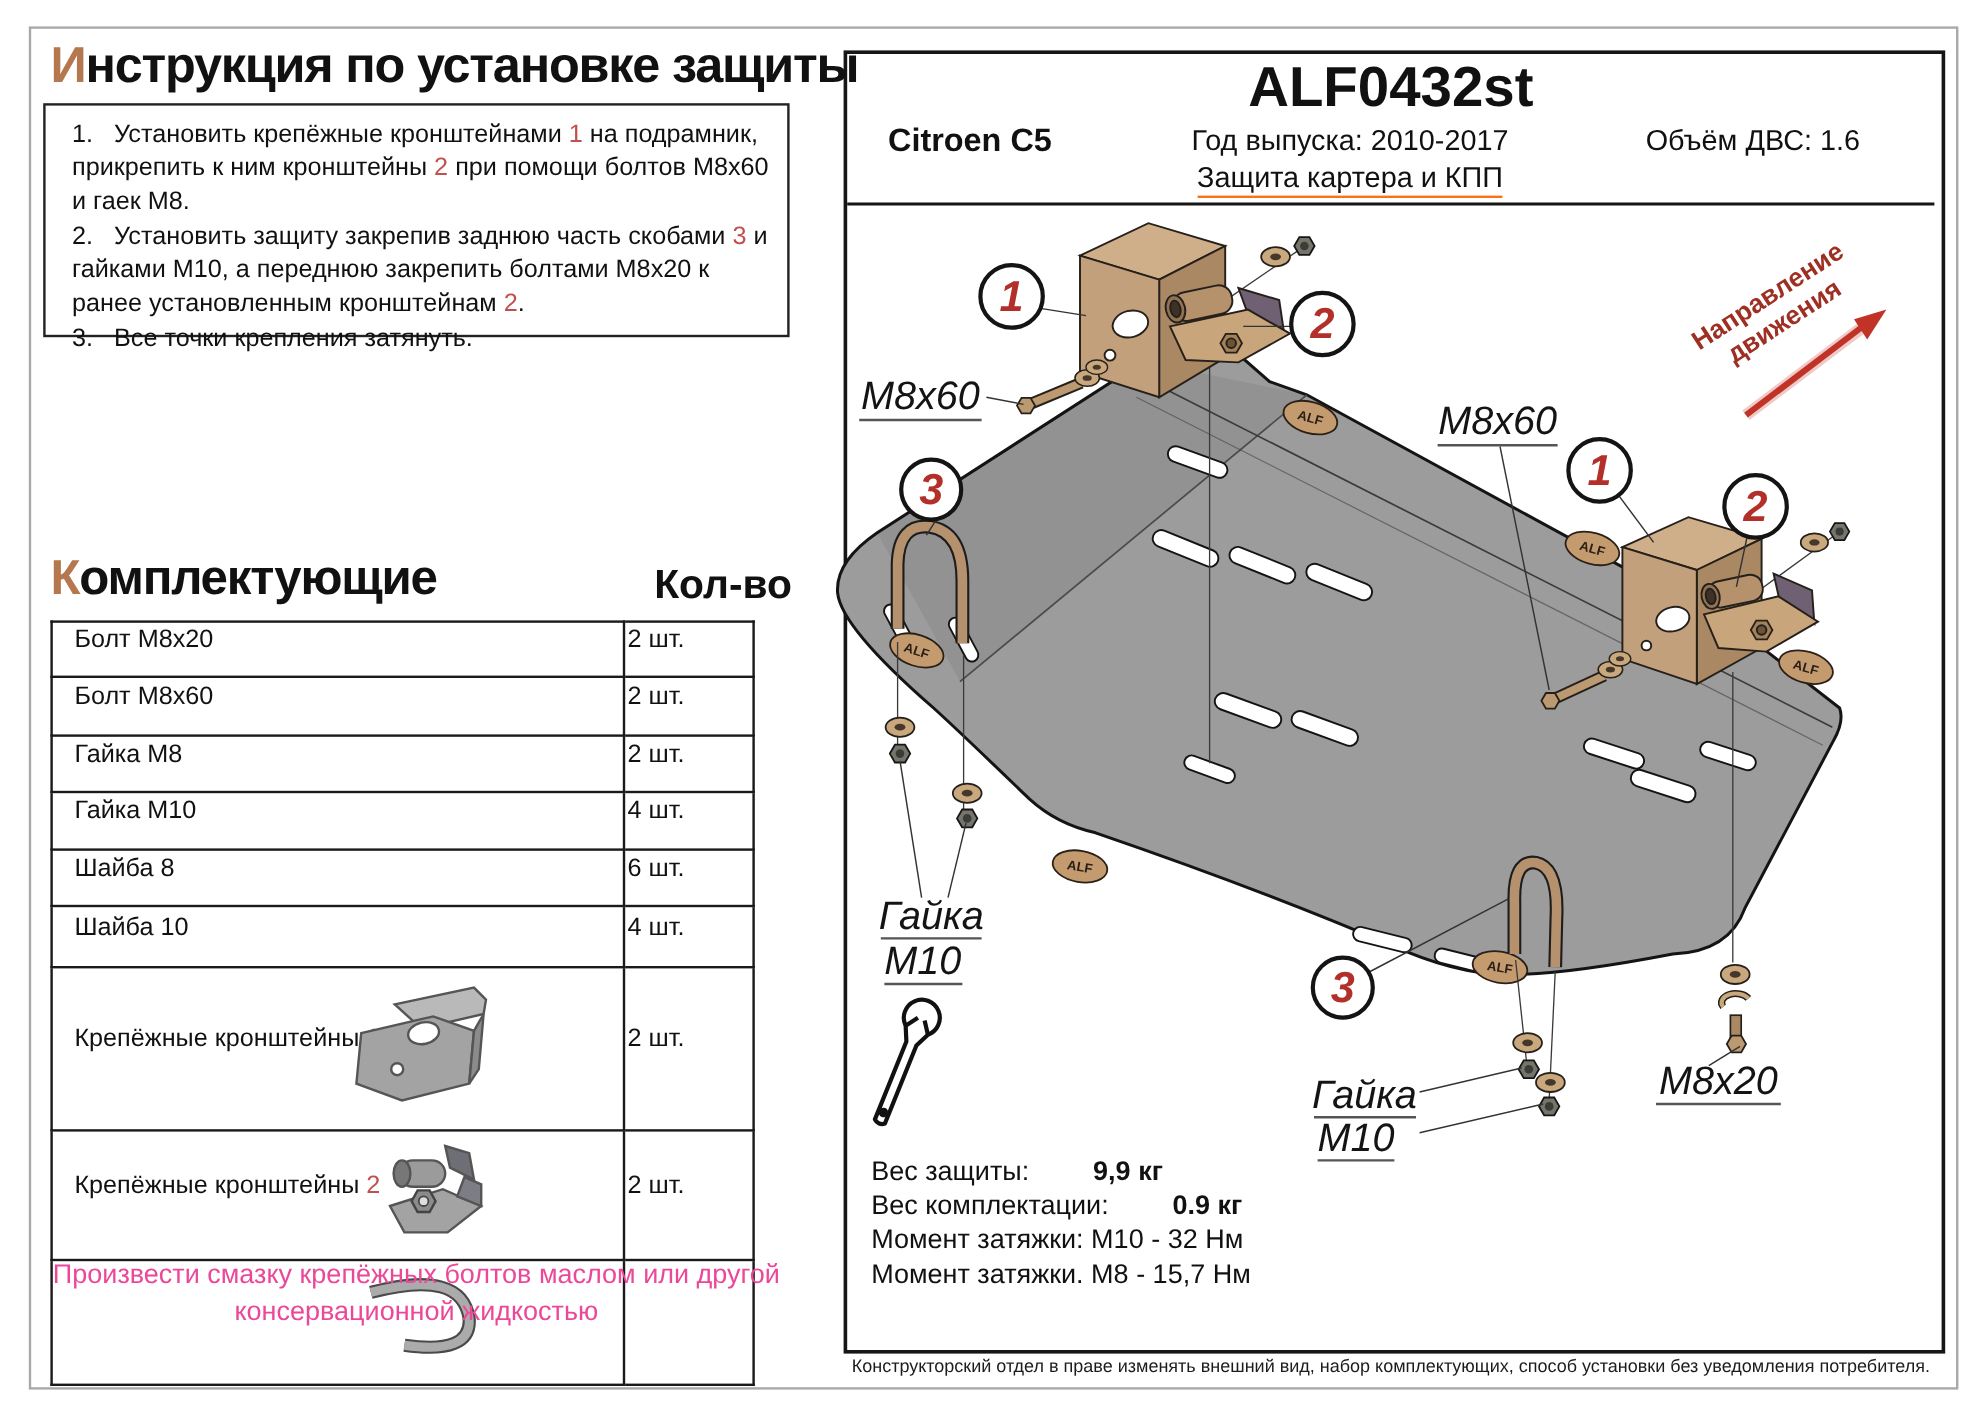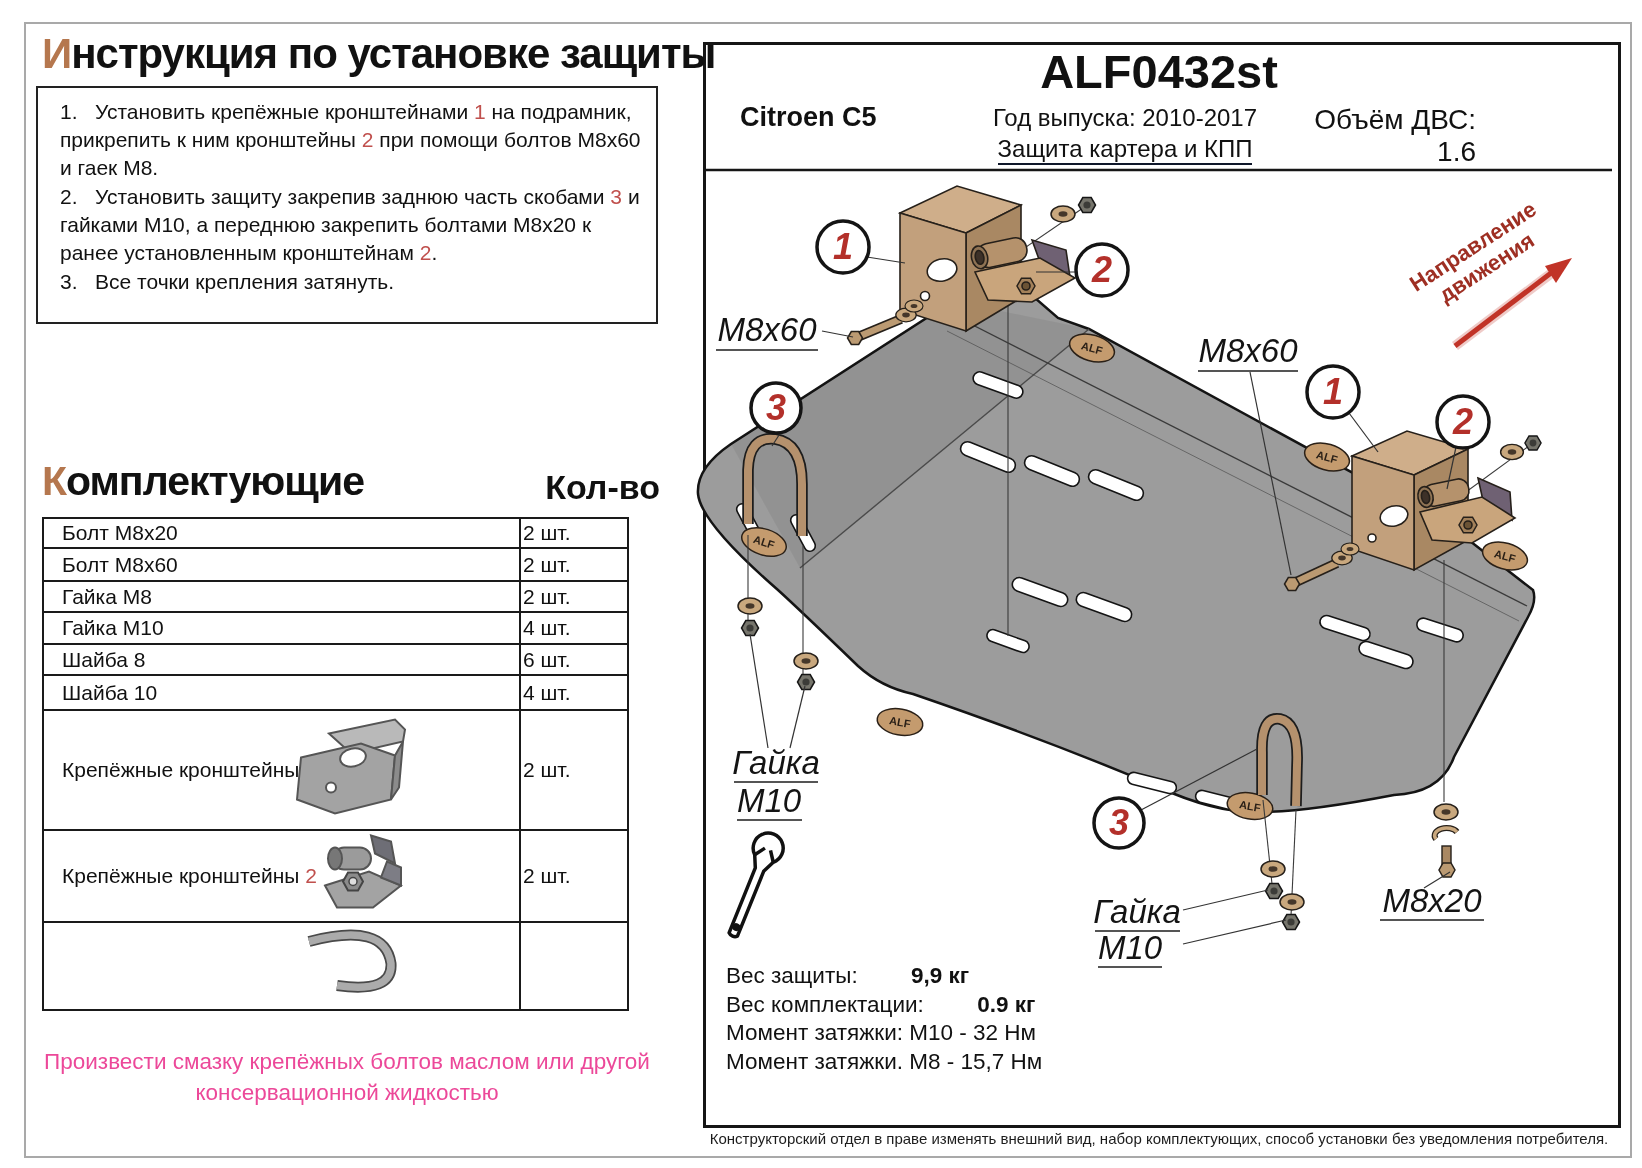--- a/index.html
+++ b/index.html
@@ -5,39 +5,39 @@
   html,body{margin:0;padding:0;background:#fff;}
   body{position:relative;width:1642px;height:1168px;overflow:hidden;
        font-family:"Liberation Sans",sans-serif;color:#111;}
   .abs{position:absolute;}
   
   .outer-frame{left:24px;top:22px;width:1604px;height:1132px;border:2px solid #a9a9a9;}
   .panel-frame{left:703px;top:42px;width:912px;height:1080px;border:3px solid #161616;background:#fff;}
   
   .doc-title{left:42px;top:30px;width:630px;font-size:42px;font-weight:bold;letter-spacing:-1px;white-space:nowrap;}
   .first-letter{color:#b5774e;}
-  .instr-box{left:36px;top:86px;width:622px;height:238px;border:2px solid #222;
+  .instr-box{left:36px;top:86px;width:622px;height:195px;border:2px solid #222;
              padding:10px 14px 0 22px;box-sizing:border-box;}
   .instr-box p{margin:0 0 1px 0;font-size:21px;line-height:28px;}
   .red-num{color:#c0504d;}
   .comp-head{left:42px;top:458px;font-size:41px;font-weight:bold;letter-spacing:-1px;}
   .qty-head{left:510px;top:468px;width:150px;text-align:right;font-size:34px;font-weight:bold;}
   table.comp{position:absolute;left:42px;top:517px;width:587px;border-collapse:collapse;}
-  table.comp td{border:2px solid #1a1a1a;font-size:21px;padding:0 0 0 18px;vertical-align:middle;}
+  table.comp td{border:2px solid #1a1a1a;font-size:21px;padding:0 0 16px 18px;vertical-align:middle;}
   table.comp td.qty{width:104px;padding-left:2px;}
   table.comp tr.tall td{position:relative;}
   .row-icon{position:absolute;right:110px;top:50%;transform:translateY(-50%);}
   .note{left:40px;top:1046px;width:614px;text-align:center;color:#ec4899;font-size:22.5px;line-height:31px;}
   
   .part-number{left:703px;top:44px;width:912px;text-align:center;font-size:47px;font-weight:bold;letter-spacing:0;}
   .model{left:740px;top:102px;font-size:27px;font-weight:bold;text-align:center;}
   .year{left:980px;top:104px;width:290px;text-align:center;font-size:24px;}
   .product{left:980px;top:135px;width:290px;text-align:center;font-size:24px;}
-  .product span{border-bottom:2px solid #0f172a;padding-bottom:1px;}
-  .engine{left:1276px;top:104px;width:200px;text-align:right;font-size:28px;}
+  .product span{border-bottom:2px solid #f97316;padding-bottom:1px;}
+  .engine{left:1350px;top:104px;width:200px;text-align:right;font-size:24px;}
   
   .specs{left:726px;top:962px;width:420px;font-size:22.5px;line-height:28.5px;}
   .specs b{font-weight:bold;margin-left:47px;}
   .footer{left:703px;top:1130px;width:912px;text-align:center;font-size:15px;color:#1c1c1c;}
   
   svg.diagram{position:absolute;left:0;top:0;width:1642px;height:1168px;}
   svg text{font-family:"Liberation Sans",sans-serif;}
   .dlabel{font-size:33px;font-style:italic;fill:#141414;}
   .callout-num{font-size:36px;font-weight:bold;font-style:italic;fill:#b3302a;}
   .dirtext{font-size:22px;font-weight:bold;fill:#9e2f23;}

